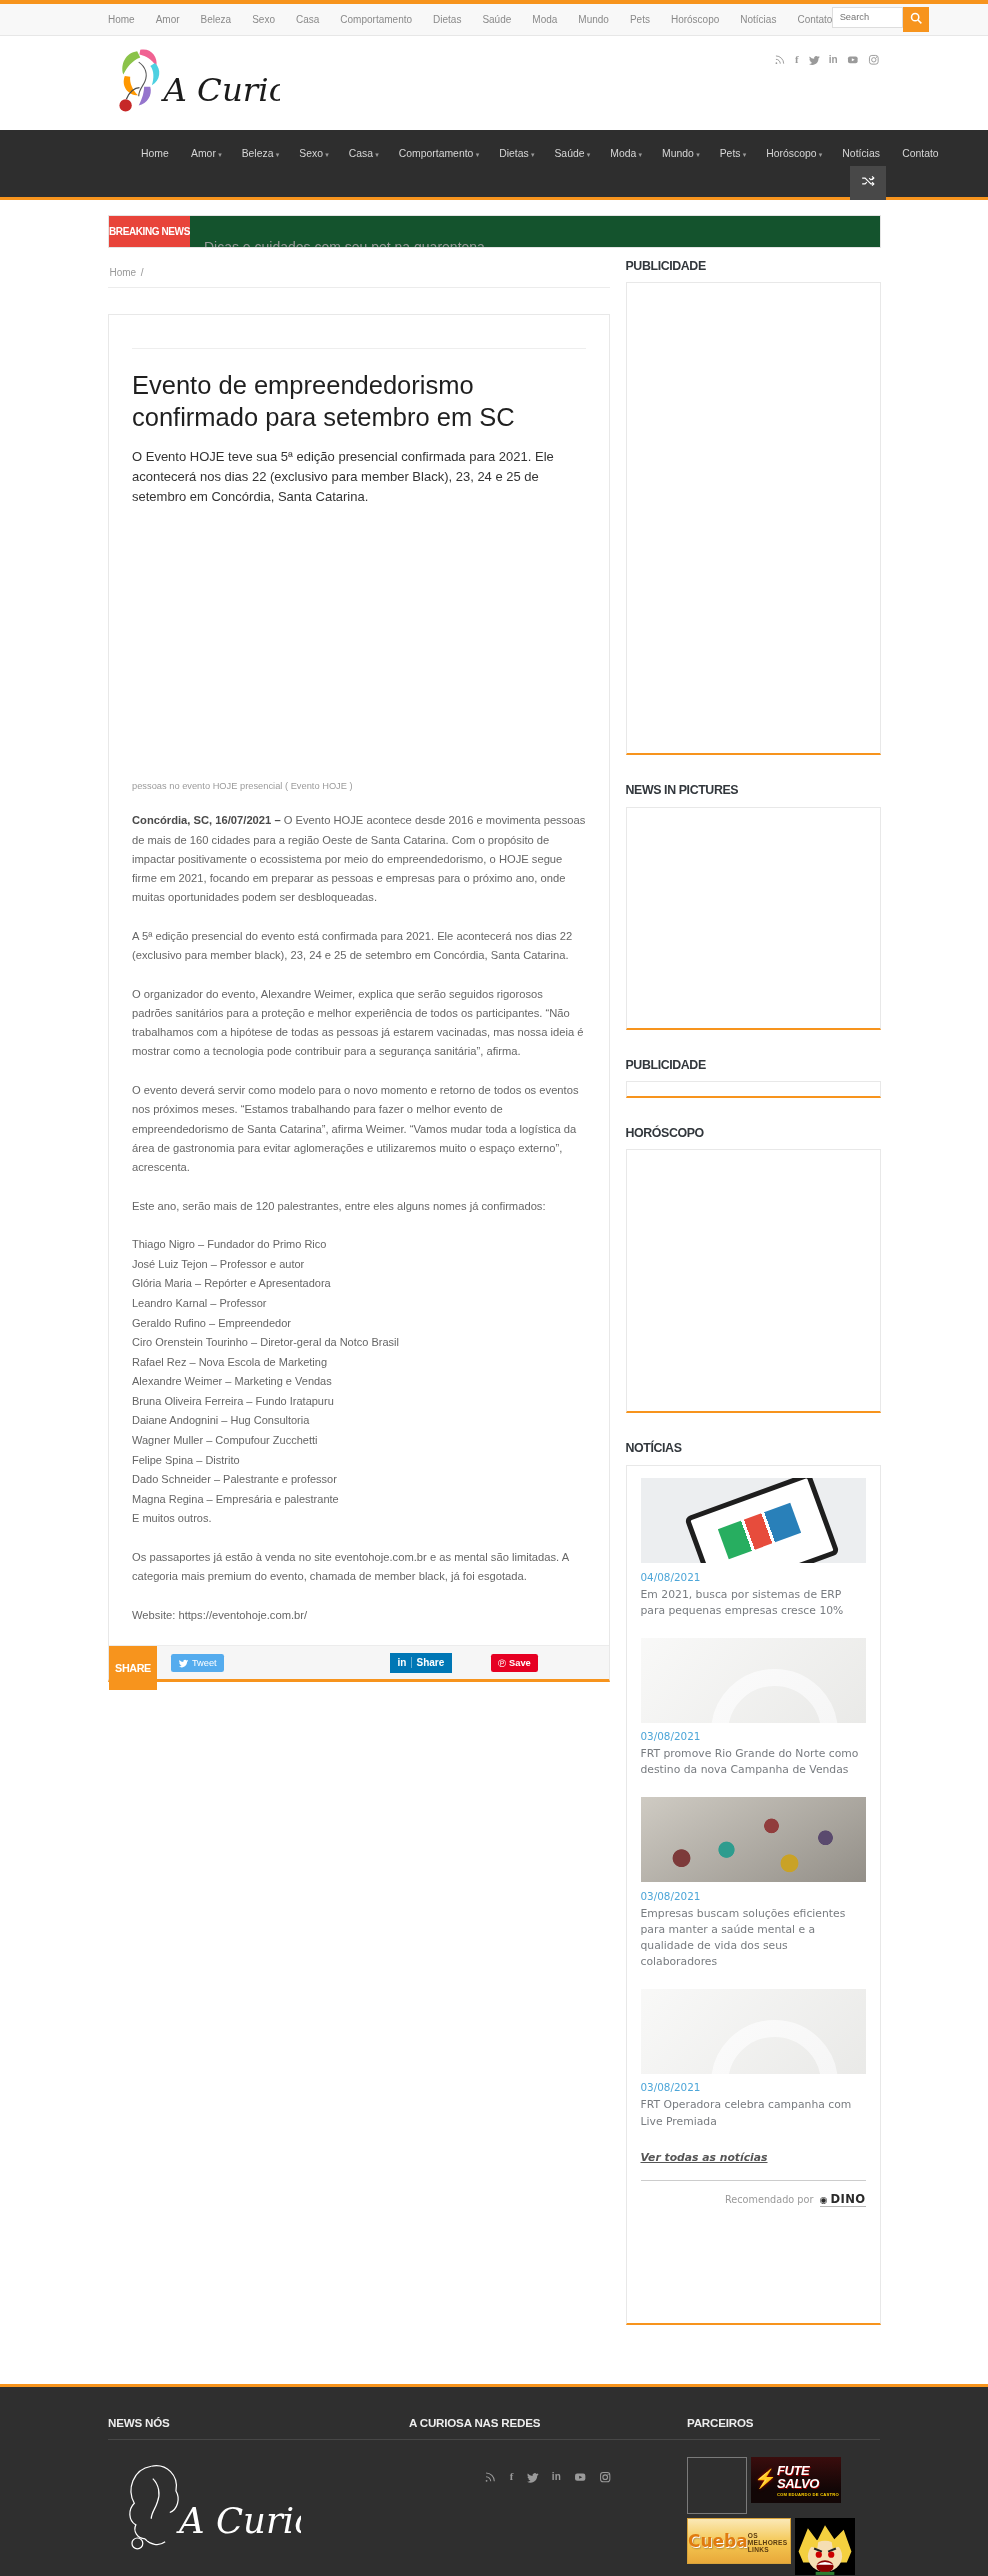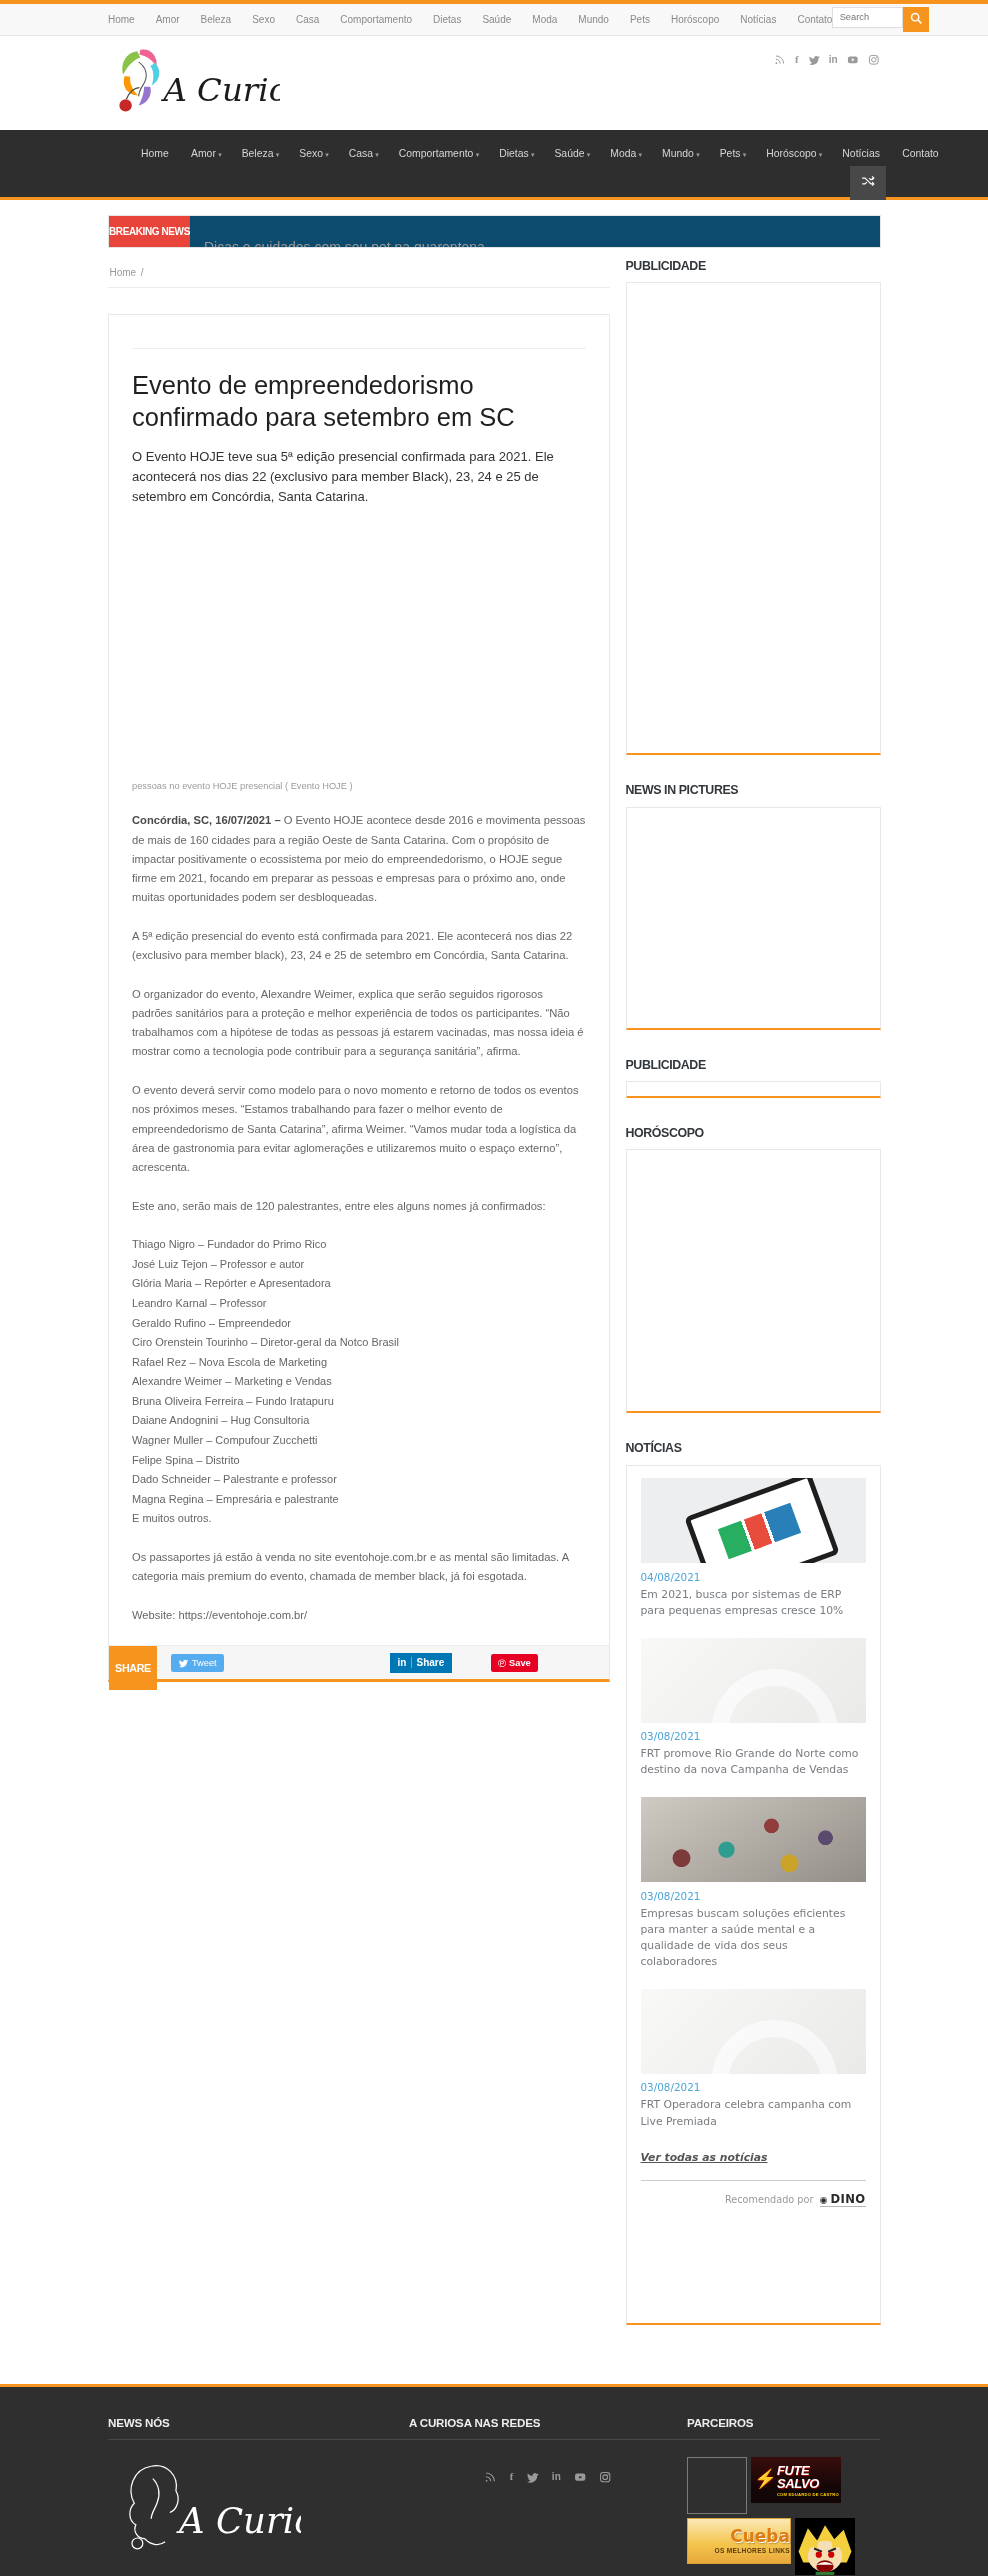--- a/index.html
+++ b/index.html
@@ -33,21 +33,21 @@
   
   .darknav { background:#2E2E2E; height:70px; border-bottom:3.1px solid #F7941D; position:relative; }
   .darknav ul { display:flex; list-style:none; margin:0; padding:9.3px 0 0 23px; }
   .darknav li a { display:block; color:#d6d6d6; font-size:10.4px; padding:9.3px 10px; }
   .darknav .caret { font-size:7px; color:#9a9a9a; margin-left:2.3px; }
   .shuffle-btn { position:absolute; right:-4.6px; top:36px; width:36px; height:34px; background:#484848; border:none; display:flex; align-items:center; justify-content:center; cursor:pointer; }
   .shuffle-btn svg { width:14px; height:14px; stroke:#fff; stroke-width:2; fill:none; }
 
   
   .breaking-wrap { margin-top:15.5px; }
-  .breaking-bar { background:#0c4a6e; border:0.8px solid #e5e5e5; height:33px; display:flex; overflow:hidden; }
+  .breaking-bar { background:#14532d; border:0.8px solid #e5e5e5; height:33px; display:flex; overflow:hidden; }
   .breaking-label { background:#E8443A; color:#fff; min-width:68px; display:flex; align-items:center; justify-content:center; font-size:10px; font-weight:700; letter-spacing:-0.4px; }
   .ticker { flex:1; position:relative; overflow:hidden; }
   .ticker span { position:absolute; left:14px; top:23px; font-size:14px; color:#9a9a9a; white-space:nowrap;text-decoration:underline; }
 
   
   .main { display:flex; gap:15.5px; margin-top:10.8px; align-items:flex-start; }
   .col-left { width:502px; }
   .col-right { width:255px; }
 
   .breadcrumb { font-size:10px; color:#999; padding:7.7px 1.5px 9.3px; border-bottom:0.8px solid #ececec; }
@@ -121,21 +121,21 @@
   .f-body { padding-top:17px; }
   .fcol2 .f-body { text-align:center; }
   .f-social { display:inline-flex; gap:13px; margin-top:14px; }
   .f-social .sic svg { width:12.4px; height:12.4px; }
   .partners { display:flex; flex-wrap:wrap; gap:3.9px; width:193px; }
   .partner-empty { width:60px; height:57px; border:0.8px solid #7a7a7a; background:#2F2F2F; }
   .partner-fute { width:90px; height:46px; background:linear-gradient(180deg,#3a0d0d,#120606 70%); display:flex; flex-direction:column; justify-content:center; padding-left:26px; position:relative; overflow:hidden; }
   .partner-fute .bolt { position:absolute; left:3.1px; top:10.8px; color:#FFD000; font-size:18.5px; text-shadow:0 0 3.1px #a00; }
   .fute-l1,.fute-l2 { color:#fff; font-style:italic; font-weight:700; font-size:13px; line-height:1; text-shadow:0.8px 0.8px 0 #a00000; letter-spacing:-0.4px; }
   .fute-sub { color:#FFD000; font-size:4.2px; font-weight:700; margin-top:2.3px; letter-spacing:0.2px; }
-  .partner-cueba { width:104px; height:46px; background:linear-gradient(180deg,#fbe9b7,#f4c650 55%,#e9a93a); border:0.8px solid #d8a23a; display:flex; flex-direction:column; align-items:flex-end; justify-content:center; }
+  .partner-cueba { width:104px; height:46px; background:linear-gradient(180deg,#fbe9b7,#f4c650 55%,#e9a93a); border:0.8px solid #d8a23a; display:flex; flex-direction:row; align-items:center; justify-content:center; }
   .cueba-word { color:#e07b10; font-weight:700; font-size:17px; line-height:1; text-shadow:0.8px 0.8px 0 #fff, 1.5px 1.5px 1.5px rgba(0,0,0,.25); font-family:"DejaVu Sans",sans-serif; }
   .cueba-sub { color:#5a3a10; font-weight:700; font-size:6.6px; margin-top:2.3px; letter-spacing:0.3px; }
   .partner-anime { width:60px; height:57px; background:#000; display:flex; align-items:flex-end; justify-content:center; overflow:hidden; }
 </style>
 </head>
 <body>
 
 <div class="topline"></div>
 
 <div class="topnav">

